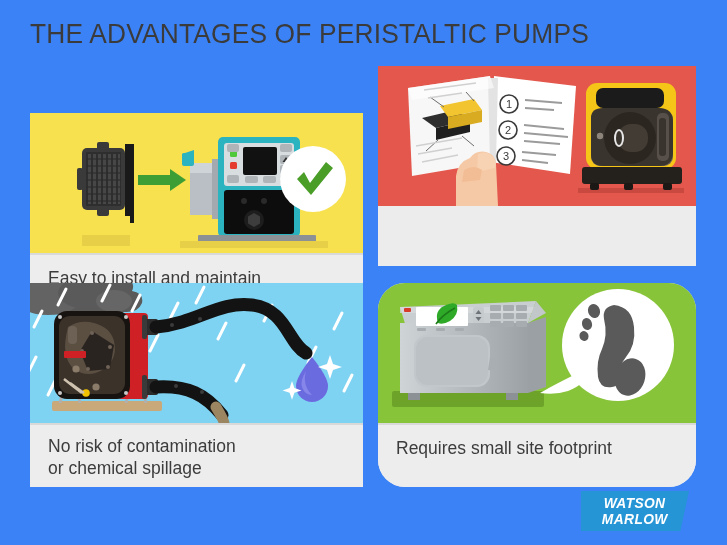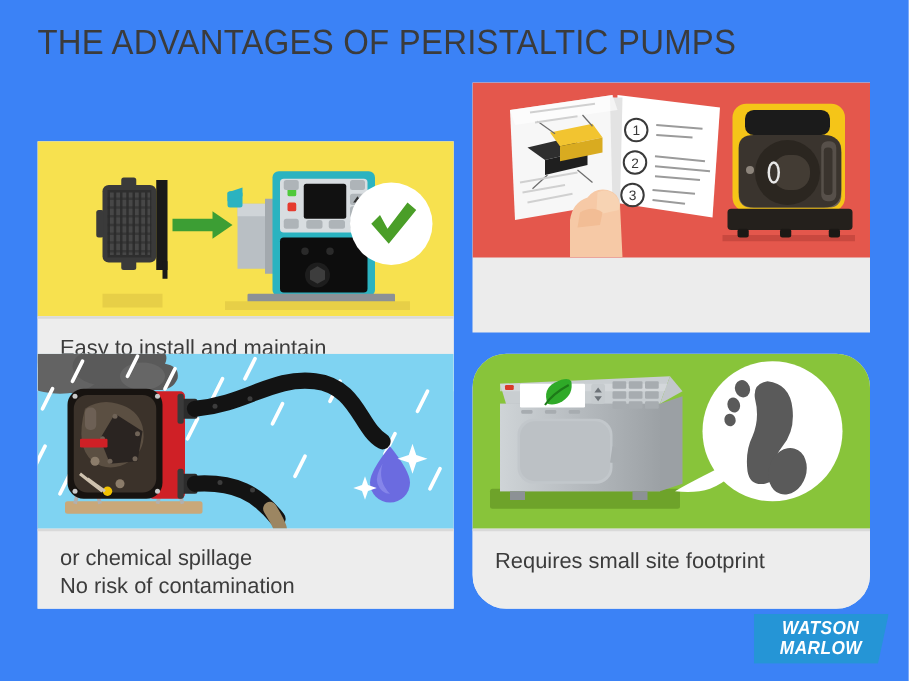--- a/index.html
+++ b/index.html
@@ -71,21 +71,21 @@
     line-height: 22px;
     font-family: "Liberation Sans", sans-serif;
   }
   .card-3 .card-caption { padding-top: 10px; }
   .caption-line { display: block; white-space: nowrap; }
   svg { display: block; }
 
   
   .logo {
     position: absolute;
-    right: 16px;
+    right: 38px;
     bottom: 14px;
     width: 108px;
     height: 40px;
   }
   .logo-shape {
     position: absolute;
     left: 0; top: 0;
     width: 108px;
     height: 40px;
     background: #2595d6;
@@ -368,22 +368,22 @@
           <path d="M282 74 q16 20 16 29 a16 16 0 0 1 -32 0 q0 -9 16 -29 Z" fill="#6b6be0"></path>
           <path d="M276 88 q-6 10 -4 16 q3 8 10 8 q-10 -10 -6 -24 Z" fill="#8585ea"></path>
         </g>
         <g fill="#ffffff">
           <path d="M300 72 l3 9 l9 3 l-9 3 l-3 9 l-3 -9 l-9 -3 l9 -3 Z"></path>
           <path d="M262 98 l2.4 7 l7 2.4 l-7 2.4 l-2.4 7 l-2.4 -7 l-7 -2.4 l7 -2.4 Z"></path>
         </g>
       </svg>
     </div>
     <div class="card-caption">
+      <span class="caption-line">No risk of contamination</span>
       <span class="caption-line">or chemical spillage</span>
-      <span class="caption-line">No risk of contamination</span>
     </div>
   </div>
 
   <div class="card card-4">
     <div class="card-art art-green">
       <svg width="318" height="140" viewBox="0 0 318 140">
 
         <rect x="14" y="108" width="152" height="16" rx="2" fill="#6ea32a"></rect>
         <g>
 

